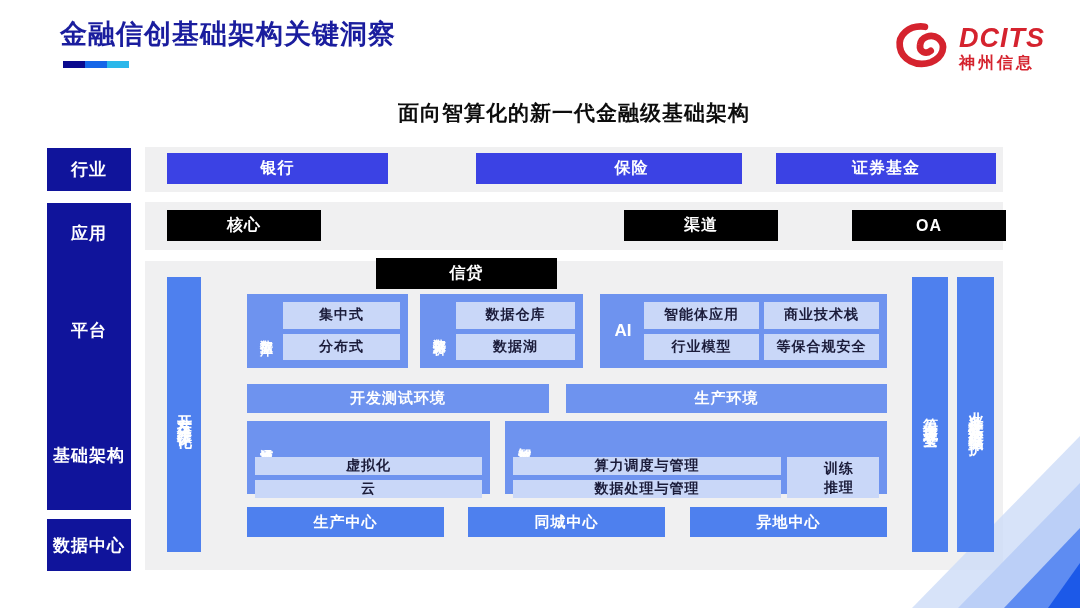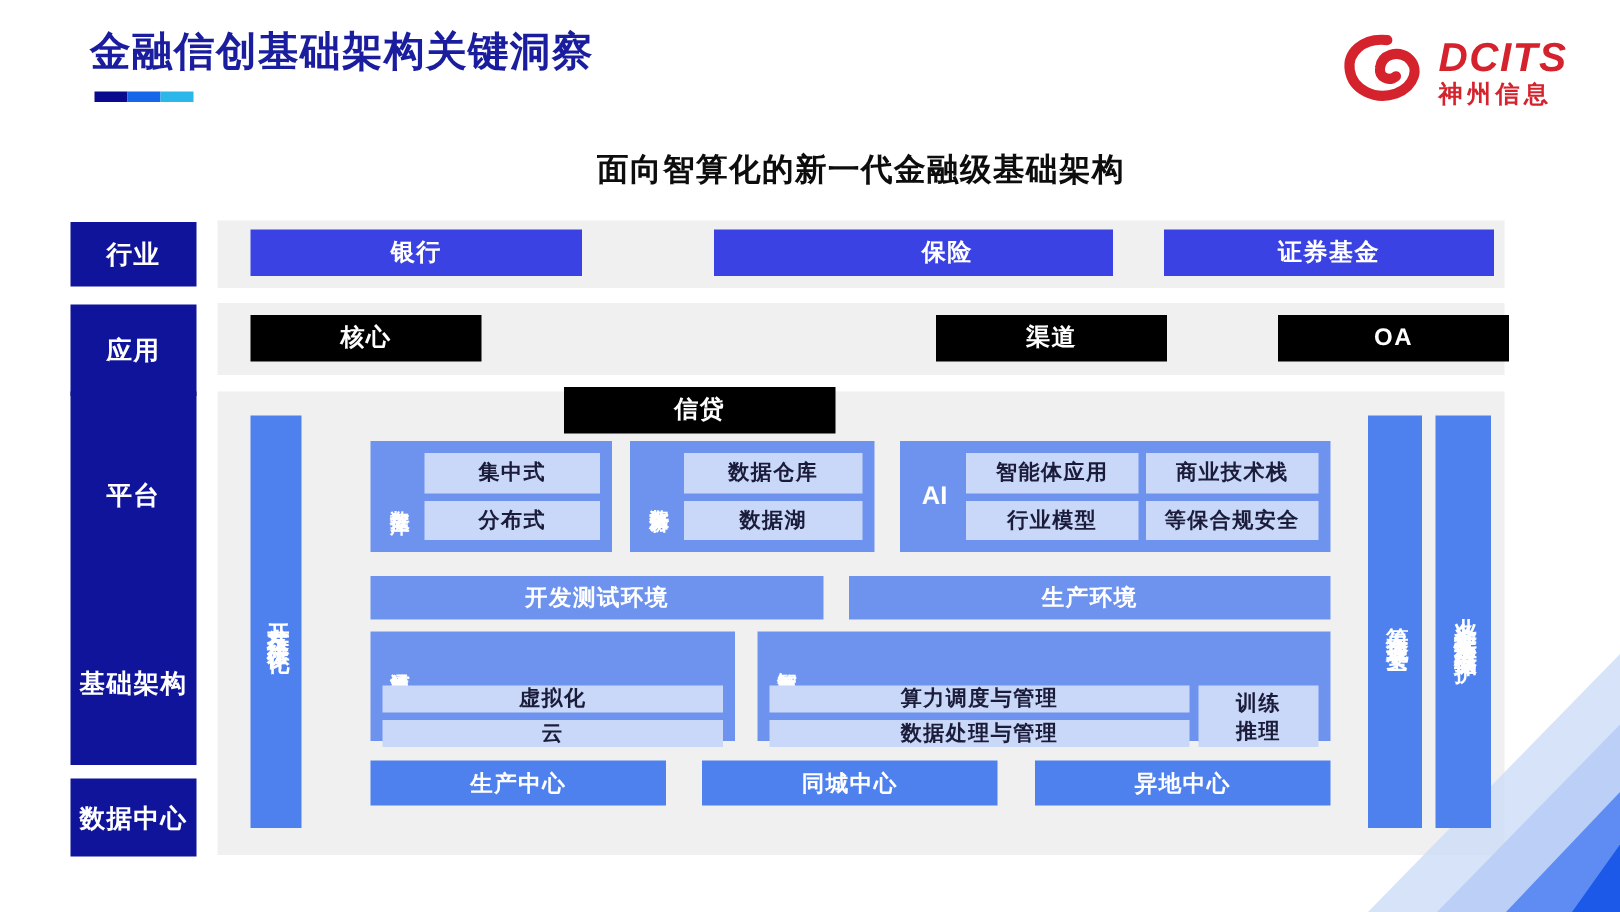--- a/index.html
+++ b/index.html
@@ -72,21 +72,21 @@
   .gitems-grid{flex:1;display:grid;grid-template-columns:1fr 1fr;gap:5px;}
   .item{
     background:#C9D7F8;color:#1B1C3A;font-size:14px;font-weight:bold;
     display:flex;align-items:center;justify-content:center;flex:1;
     letter-spacing:1px;
   }
   .ic-wrap{flex:1;display:flex;gap:6px;}
   .ic-col{flex:1;display:flex;flex-direction:column;gap:5px;}
   .ic-side{flex:0 0 80px;background:#C9D7F8;color:#1B1C3A;font-size:14px;font-weight:bold;
     display:flex;align-items:center;justify-content:center;text-align:center;
-    white-space:pre-line;line-height:1.35;letter-spacing:1px;}
+    white-space:pre-line;line-height:1.35;letter-spacing:1px;padding-left:12px;}
   
   .decor{position:absolute;right:0;bottom:0;z-index:1;}
   .t1{width:168px;height:172px;background:rgba(205,220,248,0.8);
       clip-path:polygon(100% 0,100% 100%,0 100%);}
   .t2{width:122px;height:125px;background:#BBCFF7;clip-path:polygon(100% 0,100% 100%,0 100%);}
   .t3{width:76px;height:80px;background:#5E8CF2;clip-path:polygon(100% 0,100% 100%,0 100%);}
   .t4{width:32px;height:45px;background:#1C59E8;clip-path:polygon(100% 0,100% 100%,0 100%);}
 </style>
 </head>
 <body>

